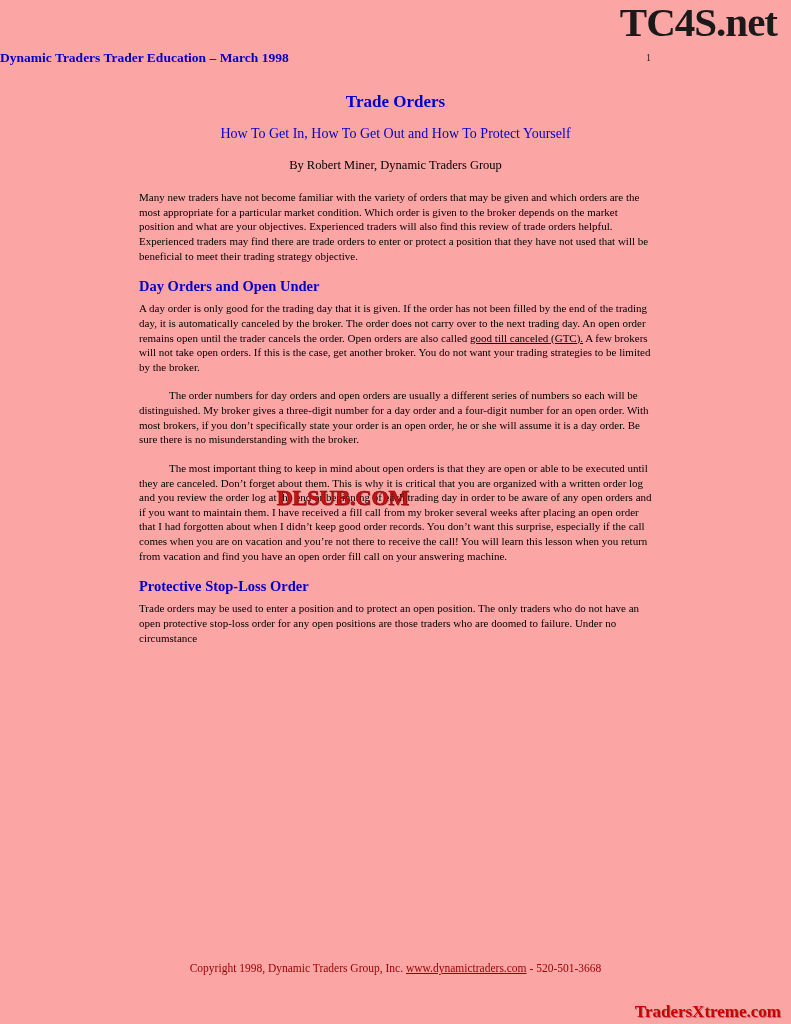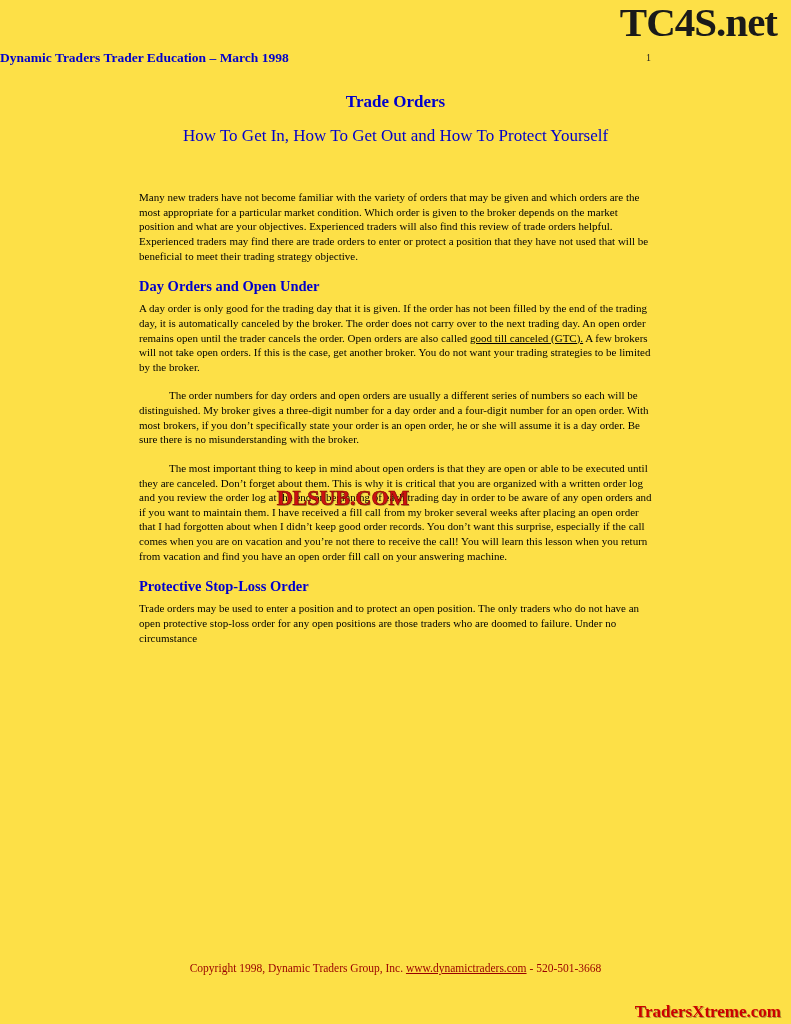--- a/index.html
+++ b/index.html
@@ -12,21 +12,21 @@
     height: 1024px;
     position: relative;
     font-family: "Liberation Serif", serif;
     color: #000000;
     overflow: hidden;
   }
   .page {
     position: relative;
     width: 791px;
     height: 1024px;
-    background: #fde047;
+    background: #fca5a5;
   }
 
   
   .tc4s-logo {
     position: absolute;
     top: 2px;
     right: 14px;
     font-family: "Liberation Serif", serif;
     font-size: 41px;
     font-weight: bold;
@@ -70,21 +70,21 @@
   .doc-title {
     font-family: "Liberation Serif", serif;
     font-size: 17px;
     font-weight: bold;
     color: #0000cc;
     margin: 0;
     line-height: 1.2;
   }
   .doc-subtitle {
     font-family: "Liberation Serif", serif;
-    font-size: 17px;
+    font-size: 14px;
     color: #0000cc;
     margin: 14px 0 0 0;
     line-height: 1.2;
   }
   .doc-byline {
     font-family: "Liberation Serif", serif;
     font-size: 12.5px;
     color: #000000;
     margin: 15px 0 0 0;
     line-height: 1.2;
@@ -177,20 +177,21 @@
   <div class="tc4s-logo">TC4S.net</div>
 
   <div class="run-header">
     <span class="hdr-text">Dynamic Traders Trader Education – March 1998</span>
   </div>
   <div class="page-number">1</div>
 
   <div class="title-block">
     <h1 class="doc-title">Trade Orders</h1>
     <div class="doc-subtitle">How To Get In, How To Get Out and How To Protect Yourself</div>
+    <div class="doc-byline">By Robert Miner, Dynamic Traders Group</div>
   </div>
 
   <div class="body-col">
 
     <p class="para">Many new traders have not become familiar with the variety of orders that may be given and which orders are the most appropriate for a particular market condition. Which order is given to the broker depends on the market position and what are your objectives. Experienced traders will also find this review of trade orders helpful. Experienced traders may find there are trade orders to enter or protect a position that they have not used that will be beneficial to meet their trading strategy objective.</p>
 
     <h2 class="section">Day Orders and Open Under</h2>
 
     <p class="para"><span>A day order is only good for the trading day that it is given. If the order has not been filled by the end of the trading day, it is automatically canceled by the broker. The order does not carry over to the next trading day. An open order remains open until the trader cancels the order. Open orders are also called </span><span class="u">good till canceled (GTC).</span><span> A few brokers will not take open orders. If this is the case, get another broker. You do not want your trading strategies to be limited by the broker.</span></p>
 

